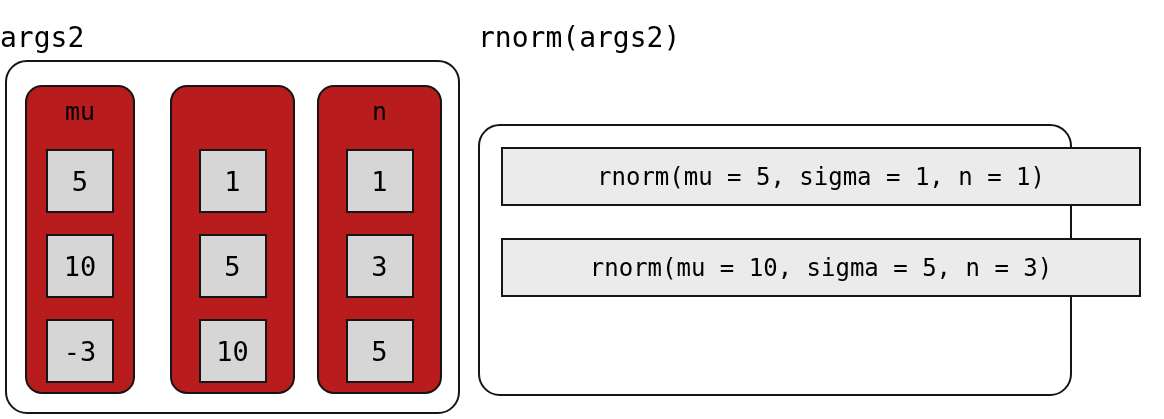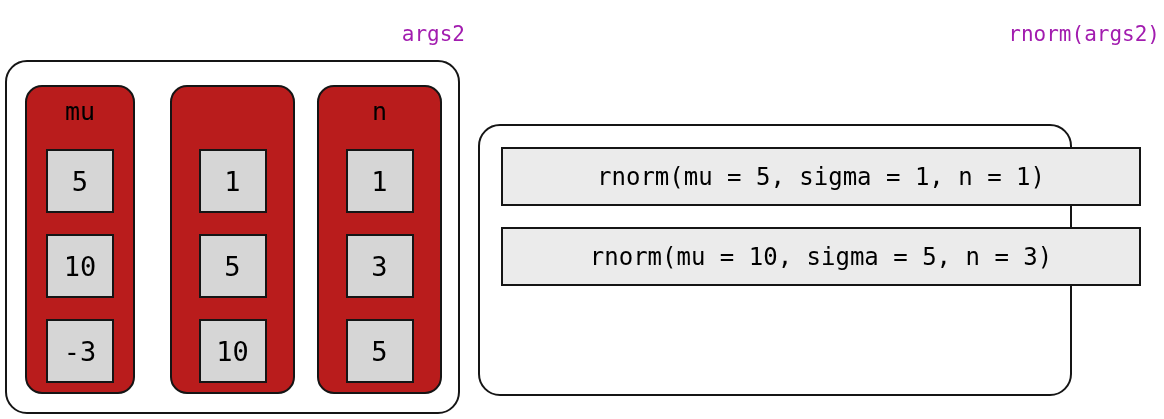--- a/index.html
+++ b/index.html
@@ -17,26 +17,26 @@
   }
 
   .stage {
     position: absolute;
     inset: 0;
   }
 
   
   .panel-title {
     position: absolute;
-    font-size: 21px;
+    font-size: 28px;
     line-height: 1;
     letter-spacing: 0px;
     white-space: nowrap;
-    color: #a21caf;
-    text-align: right;
+    color: #000000;
+    text-align: left;
   }
   #title-args2 {
     left: 0px;
     top: 24px;
     width: 465px;
   }
   #title-pmap {
     left: 478px;
     top: 24px;
     width: 682px;
@@ -124,21 +124,21 @@
     background: #ebebeb;
     display: flex;
     align-items: center;
     justify-content: center;
     font-size: 24px;
     line-height: 1;
     white-space: pre;
     color: #000;
   }
   .call-row.k0 { top: 21px; }
-  .call-row.k1 { top: 101px; }
+  .call-row.k1 { top: 112px; }
   .call-row.k2 { top: 181px; }
 </style>
 </head>
 <body>
 
 <div class="stage">
 
   <div class="panel-title" id="title-args2">args2</div>
 
   <div id="input-panel">

